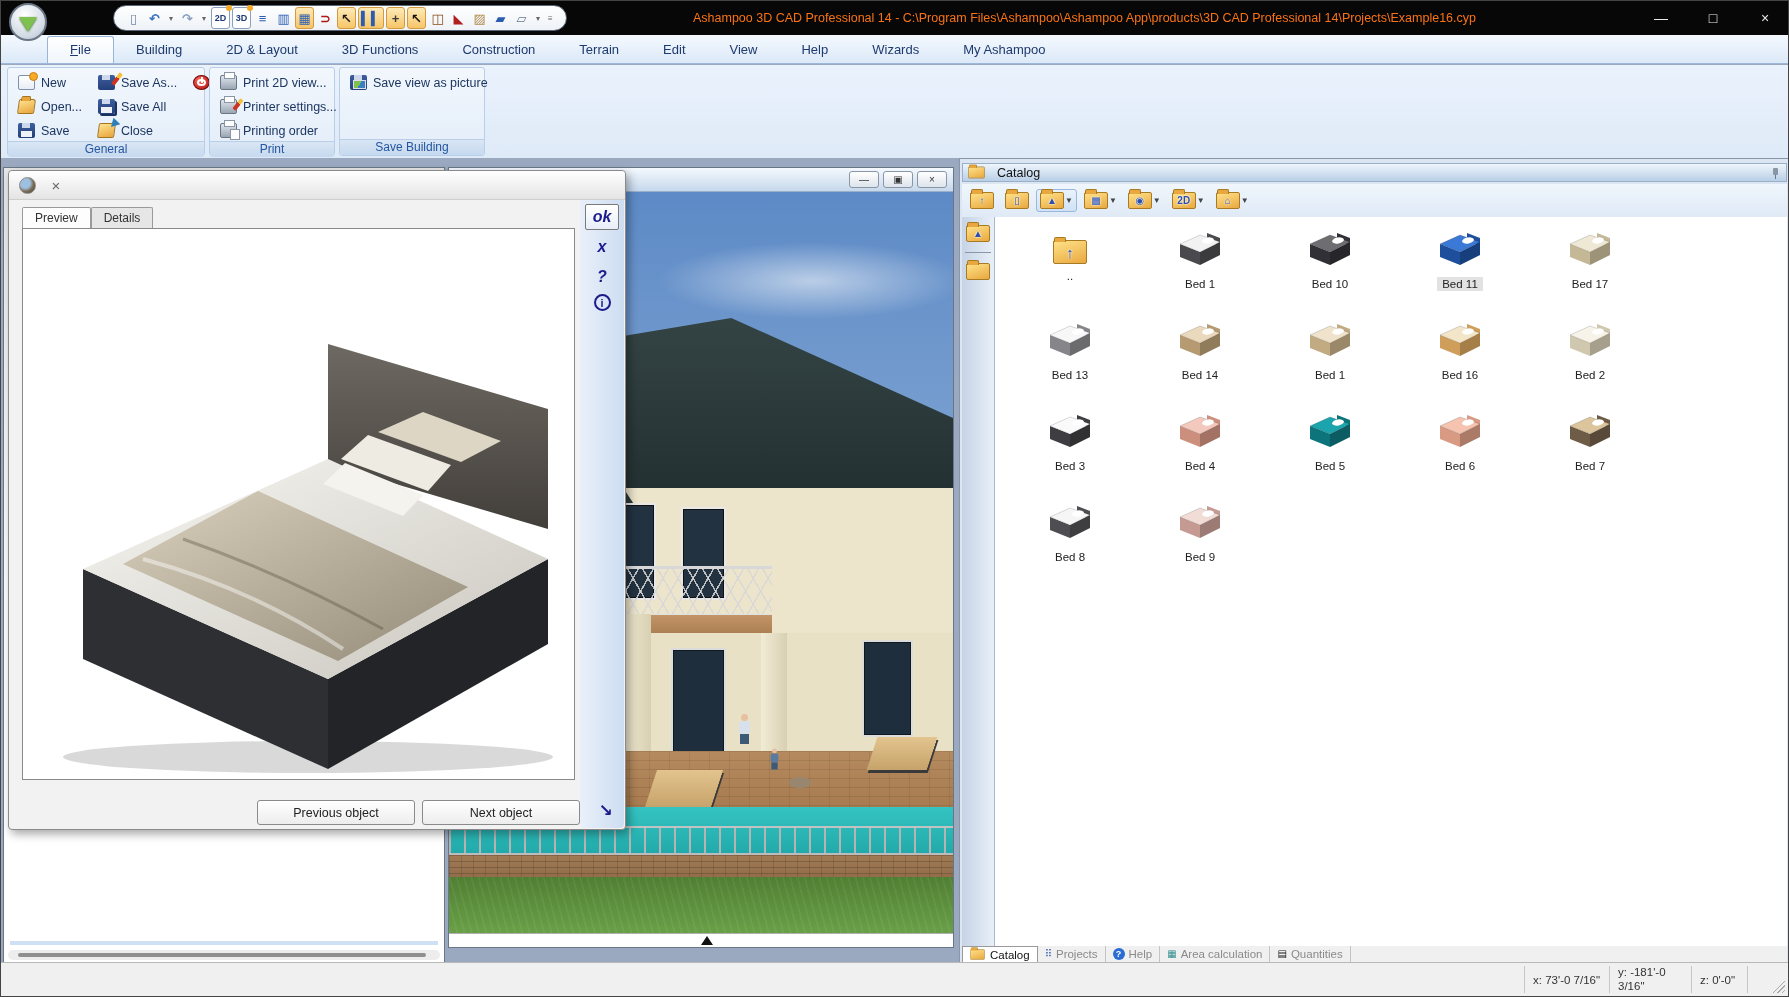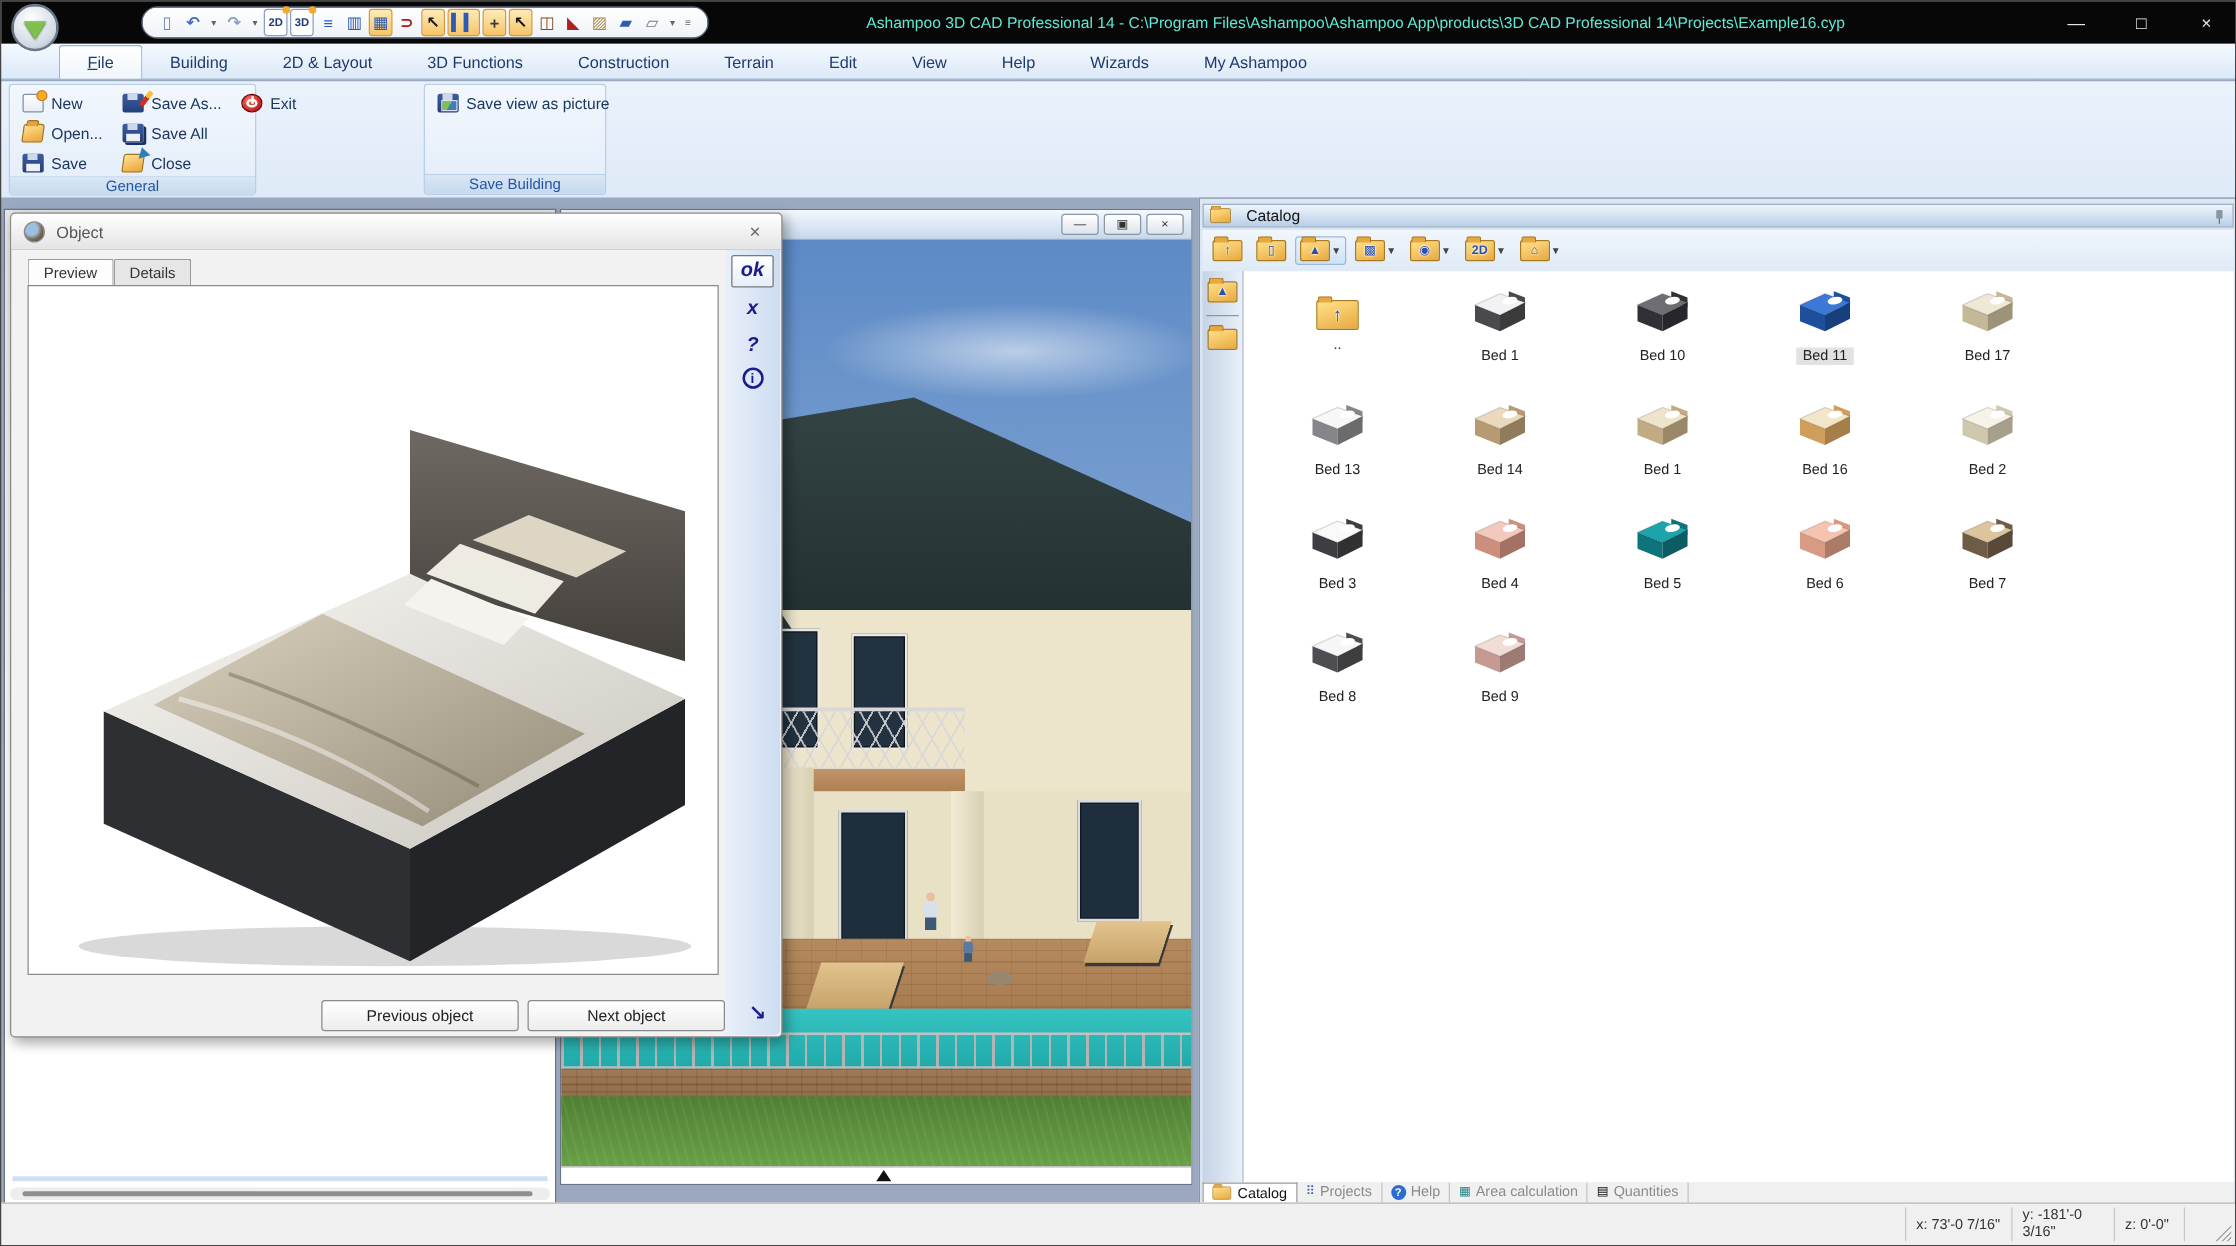--- a/index.html
+++ b/index.html
@@ -9,21 +9,21 @@
   
   .titlebar{position:absolute;left:0;top:0;width:100%;height:34px;background:#070707;display:flex;align-items:center;}
   .logo{position:absolute;left:8px;top:2px;width:38px;height:38px;border-radius:50%;background:radial-gradient(circle at 40% 30%,#ffffff,#cfd8e2 70%,#9aa5b2);border:2px solid #6a7686;z-index:5;display:flex;align-items:center;justify-content:center;}
   .logo-arrow{width:0;height:0;border-left:9px solid transparent;border-right:9px solid transparent;border-top:14px solid #7ec14f;filter:drop-shadow(0 1px 1px #3c7021);margin-top:4px;}
   .qat{position:absolute;left:112px;top:4px;height:26px;background:linear-gradient(#ffffff,#eef2f7);border:1px solid #5a6678;border-radius:13px;display:flex;align-items:center;padding:0 10px;gap:2px;z-index:4;}
   .qicon{height:22px;min-width:19px;display:flex;align-items:center;justify-content:center;font-size:13px;font-weight:bold;border-radius:3px;padding:0 2px;border:1px solid transparent;cursor:default;}
   .qicon.active{background:linear-gradient(#fdeab8,#f7c568);border-color:#d39a3e;}
   .qicon.boxed{font-size:9px;color:#1e3a78;border:1px solid #8aa0c0;background:#fff;position:relative;}
   .qicon.boxed::after{content:"";position:absolute;top:-3px;right:-3px;width:6px;height:6px;border-radius:50%;background:#f7a928;}
   .qicon.drop{min-width:9px;font-size:8px;color:#666;font-weight:normal;}
-  .wtitle{position:absolute;left:560px;right:180px;top:0;height:34px;display:flex;align-items:center;justify-content:center;color:#5eead4;font-size:12.5px;white-space:nowrap;overflow:hidden;}
+  .wtitle{position:absolute;left:560px;right:180px;top:0;height:34px;display:flex;align-items:center;justify-content:center;color:#f97316;font-size:12.5px;white-space:nowrap;overflow:hidden;}
   .wbtns{position:absolute;right:10px;top:0;height:34px;display:flex;align-items:center;gap:26px;}
   .wbtn{color:#e8e8e8;font-size:14px;width:26px;text-align:center;cursor:default;}
 
   
   .tabrow{position:absolute;left:0;top:34px;width:100%;height:29px;background:linear-gradient(#f4f9fe,#dcé9f8);background:linear-gradient(#f4f9fe,#dce9f8);border-bottom:1px solid #9db8d8;display:flex;align-items:flex-end;padding-left:46px;}
   .tab{display:block;padding:5px 22px 6px 22px;font-size:13px;color:#1e3a6e;white-space:nowrap;}
   .tab.active{background:linear-gradient(#ffffff,#f0f6fc);border:1px solid #9ab4d6;border-bottom:none;border-radius:3px 3px 0 0;}
   .tab.active::first-letter{text-decoration:underline;}
 
   
@@ -250,20 +250,39 @@
           </div>
           <div class="rcol">
             <div class="ritem">
               <span class="ic ic-exit"></span>
               <span class="rlabel">Exit</span>
             </div>
           </div>
         </div>
       <div class="rglabel">General</div>
     </section>
+    <section class="rgroup" style="left:208px;width:126px;">
+      <div class="rcols" id="grp1">
+          <div class="rcol">
+            <div class="ritem">
+              <span class="ic ic-printer"></span>
+              <span class="rlabel">Print 2D view...</span>
+            </div>
+            <div class="ritem">
+              <span class="ic ic-printer-settings"></span>
+              <span class="rlabel">Printer settings...</span>
+            </div>
+            <div class="ritem">
+              <span class="ic ic-printer-order"></span>
+              <span class="rlabel">Printing order</span>
+            </div>
+          </div>
+        </div>
+      <div class="rglabel">Print</div>
+    </section>
     <section class="rgroup" style="left:338px;width:146px;">
       <div class="rcols" id="grp2">
           <div class="rcol">
             <div class="ritem">
               <span class="ic ic-save-picture"></span>
               <span class="rlabel">Save view as picture</span>
             </div>
           </div>
         </div>
       <div class="rglabel">Save Building</div>
@@ -606,21 +625,20 @@
         <div class="btab">
           <span class="bticon" style="color: rgb(17, 17, 17);">▤</span>
           <span>Quantities</span>
         </div>
       </div>
   </aside>
 
   <div class="dialog">
     <div class="dtitle">
       <span class="dicon"></span>
-      <span class="t">Object</span>
       <span class="dclose">×</span>
     </div>
     <div class="dstrip" id="dstrip">
         <div class="side-btn box">ok</div>
         <div class="side-btn">x</div>
         <div class="side-btn">?</div>
         <div class="side-btn circ">i</div>
       </div>
     <div class="dtabs" id="dtabs">
         <div class="dtab active">Preview</div>

